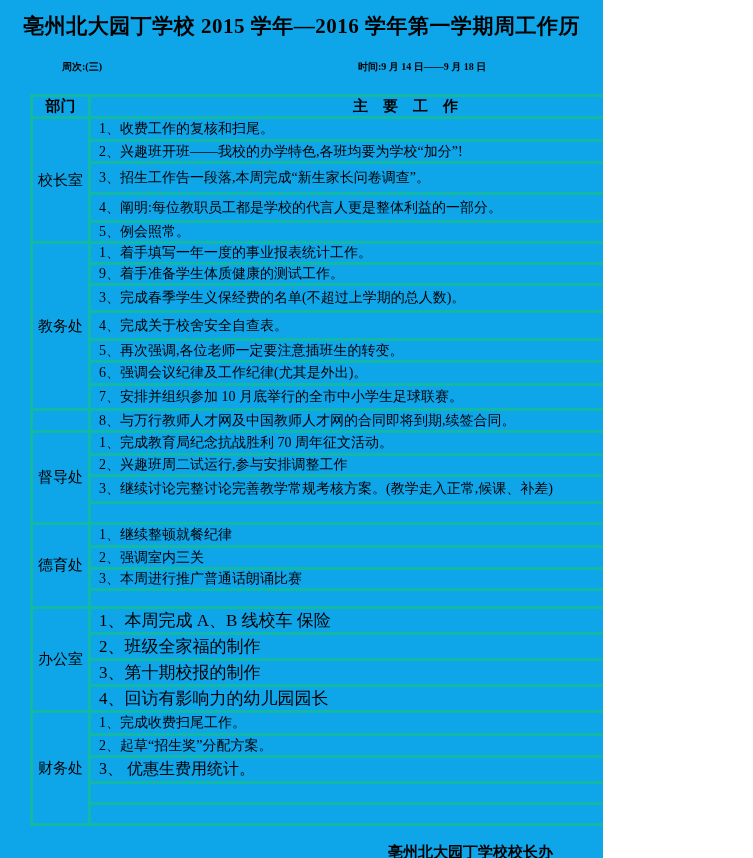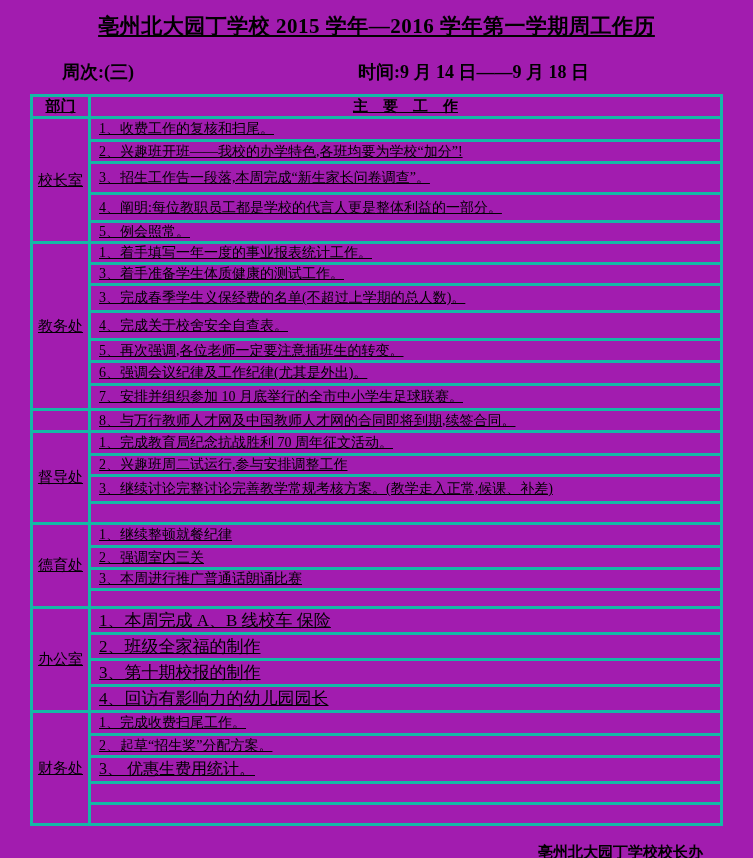--- a/index.html
+++ b/index.html
@@ -6,38 +6,37 @@
     margin: 0;
     padding: 0;
     background: #ffffff;
     width: 753px;
     height: 858px;
     color: #000;
     font-family: "Liberation Serif", serif;
   }
   .page {
     position: relative;
-    width: 753px;
+    width: 603px;
     height: 858px;
-    background: #a21caf;
+    background: #0ea5e9;
     overflow: hidden;
-    text-decoration: underline;
   }
   .doc-title {
     margin-top: 12px;
     text-align: center;
     font-size: 21px;
     font-weight: bold;
     letter-spacing: 0.5px;
   }
   .subheader {
     position: relative;
     height: 22px;
     margin-top: 20px;
-    font-size: 18px;
+    font-size: 10px;
     font-weight: bold;
   }
   .week-label { position: absolute; left: 62px; top: 0; }
   .time-label { position: absolute; left: 358px; top: 0; }
   table.worktable {
     border-collapse: collapse;
     table-layout: fixed;
     margin: 12px 0 0 30px;
     width: 693px;
     border: 2px solid #000;
@@ -120,21 +119,21 @@
     </tr>
     <tr style="height:16px;">
       <td class="work">5、例会照常。</td>
     </tr>
 
     <tr style="height:21px;">
       <td class="dept" rowspan="7">教务处</td>
       <td class="work">1、着手填写一年一度的事业报表统计工作。</td>
     </tr>
     <tr style="height:21px;">
-      <td class="work">3、着手准备学生体质健康的测试工作。</td>
+      <td class="work">9、着手准备学生体质健康的测试工作。</td>
     </tr>
     <tr style="height:27px;">
       <td class="work">3、完成春季学生义保经费的名单(不超过上学期的总人数)。</td>
     </tr>
     <tr style="height:28px;">
       <td class="work">4、完成关于校舍安全自查表。</td>
     </tr>
     <tr style="height:22px;">
       <td class="work">5、再次强调,各位老师一定要注意插班生的转变。</td>
     </tr>

